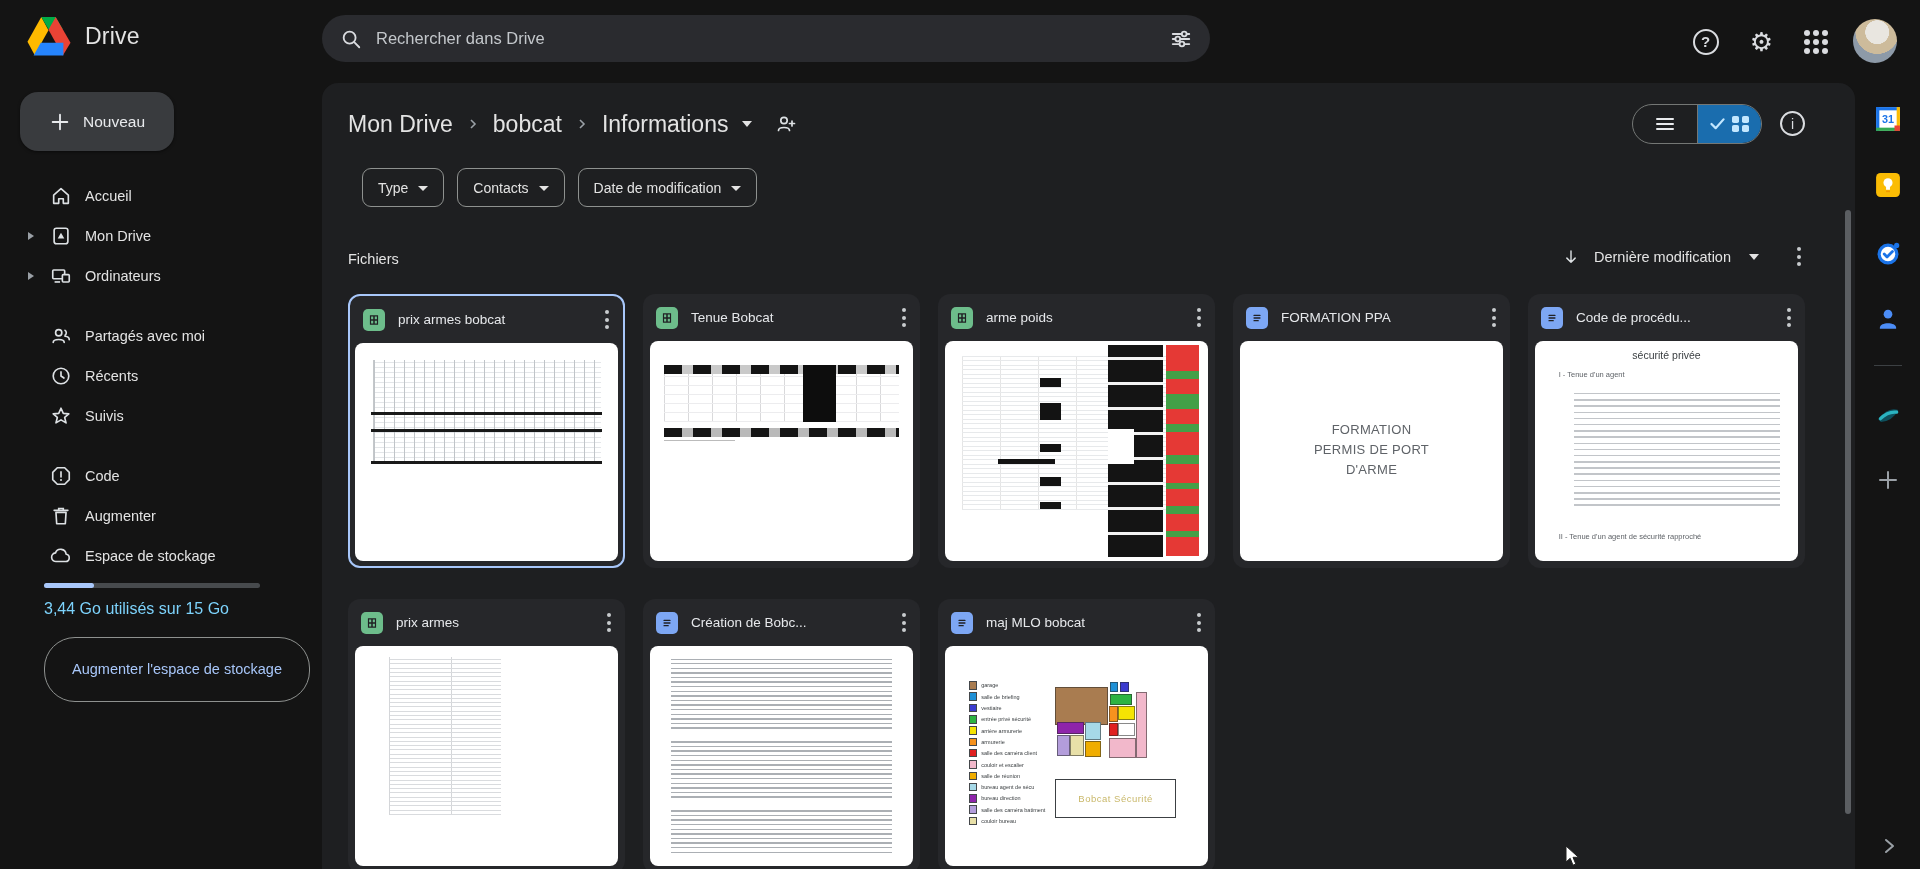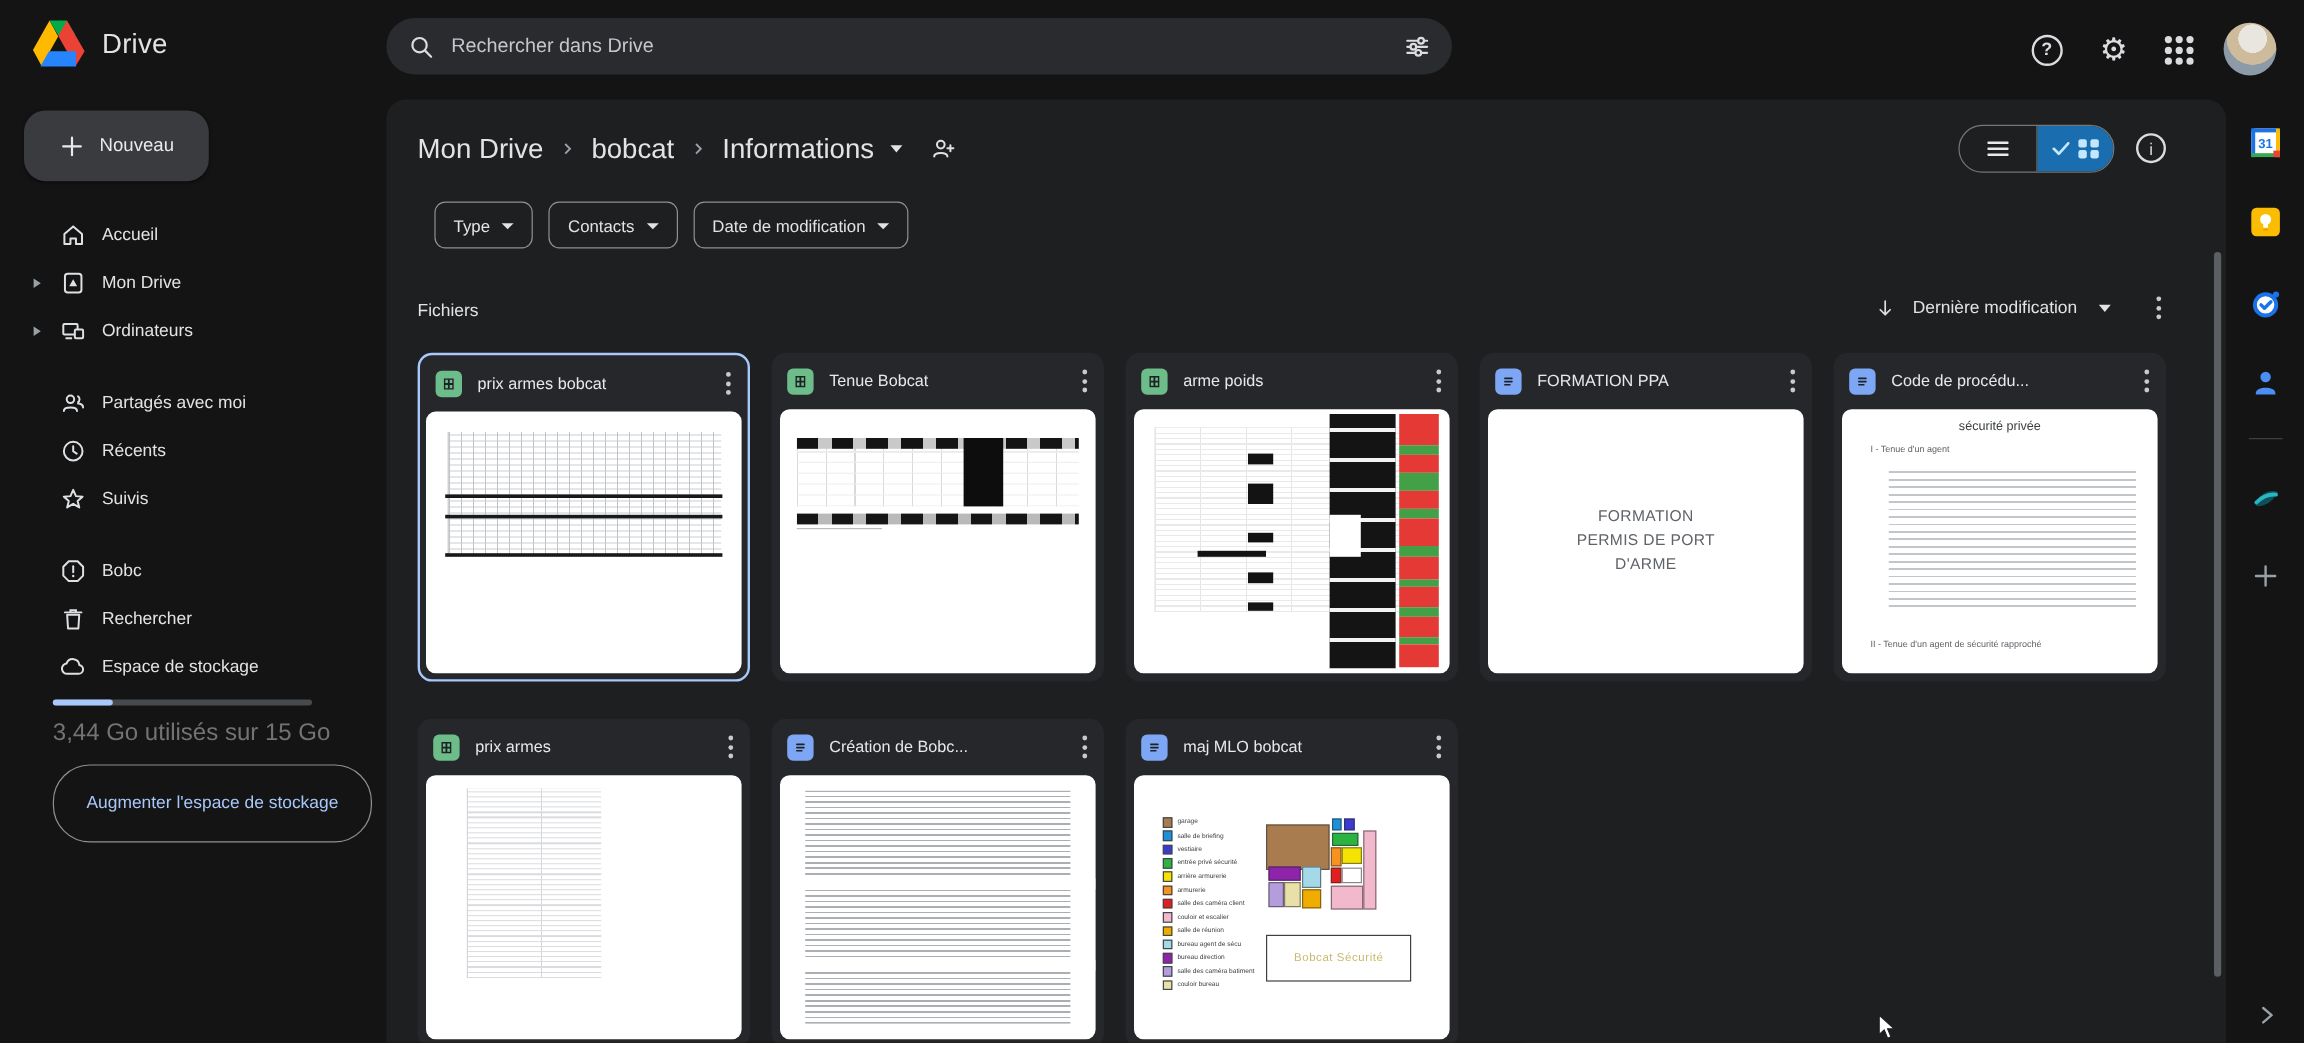--- a/index.html
+++ b/index.html
@@ -32,21 +32,21 @@
            color:#e8eaed;box-shadow:0 1px 3px rgba(0,0,0,.5);cursor:pointer}
   .nav{position:absolute;left:0;top:93px;width:100%}
   .nav-item{height:40px;display:flex;align-items:center;padding-left:49px;position:relative;font-size:14.5px;
             color:#e3e3e3;cursor:pointer}
   .nav-item .ic{width:24px;height:24px;margin-right:12px;display:flex;align-items:center;justify-content:center}
   .nav-gap{height:20px}
   .tw{position:absolute;left:28px;top:16px;width:0;height:0;border-left:6px solid #9aa0a6;
       border-top:4px solid transparent;border-bottom:4px solid transparent}
   .storage-bar{position:absolute;left:44px;top:500px;width:216px;height:5px;background:#474a4d;border-radius:3px}
   .storage-fill{height:100%;background:#a8c7fa;border-radius:3px}
-  .storage-text{position:absolute;left:44px;top:517px;font-size:20px;color:#737373}
+  .storage-text{position:absolute;left:44px;top:517px;font-size:16px;color:#7dd3fc}
   .upgrade{position:absolute;left:44px;top:554px;width:266px;height:65px;border:1px solid #8e918f;border-radius:31px;
            display:flex;align-items:center;justify-content:center;text-align:center;font-size:14.5px;line-height:1.35;
            color:#a8c7fa;cursor:pointer;padding:0 24px;box-sizing:border-box}
 
   
   .panel{position:absolute;left:322px;top:83px;width:1533px;height:786px;background:#1e1f21;
          border-radius:16px 16px 0 0;overflow:hidden}
   .crumbs{position:absolute;left:26px;top:20px;height:42px;display:flex;align-items:center;gap:14px;font-size:23px}
   .crumb{color:#e3e3e3;cursor:pointer;display:flex;align-items:center;gap:10px}
   .crumb-sep{color:#9aa0a6}
@@ -258,31 +258,31 @@
     </div>
     <div class="nav-gap"></div>
     <div class="nav-item">
       <span class="ic">
         <svg width="22" height="22" viewBox="0 0 24 24">
             <polygon points="8,3 16,3 21,8 21,16 16,21 8,21 3,16 3,8" fill="none" stroke="#dde1e4" stroke-width="1.8" stroke-linejoin="round"></polygon>
             <line x1="12" y1="7.5" x2="12" y2="13" stroke="#dde1e4" stroke-width="1.8" stroke-linecap="round"></line>
             <circle cx="12" cy="16.3" r="1.1" fill="#dde1e4"></circle>
           </svg>
       </span>
-        <span>Bobc</span>
+        <span>Code</span>
     </div>
     <div class="nav-item">
       <span class="ic">
         <svg width="22" height="22" viewBox="0 0 24 24">
             <path d="M6.5 8h11l-.8 12.5h-9.4z" fill="none" stroke="#dde1e4" stroke-width="1.8" stroke-linejoin="round"></path>
             <line x1="4.5" y1="5.8" x2="19.5" y2="5.8" stroke="#dde1e4" stroke-width="1.8" stroke-linecap="round"></line>
             <path d="M9.5 5.5V3.8h5v1.7" fill="none" stroke="#dde1e4" stroke-width="1.8"></path>
           </svg>
       </span>
-        <span>Rechercher</span>
+        <span>Augmenter</span>
     </div>
     <div class="nav-item">
       <span class="ic">
         <svg width="22" height="22" viewBox="0 0 24 24">
             <path d="M7 18h10a4 4 0 0 0 .6-7.95A6 6 0 0 0 6 8.6 4 4 0 0 0 7 18z" fill="none" stroke="#dde1e4" stroke-width="1.8" stroke-linejoin="round"></path>
           </svg>
       </span>
         <span>Espace de stockage</span>
     </div>
   </div>

